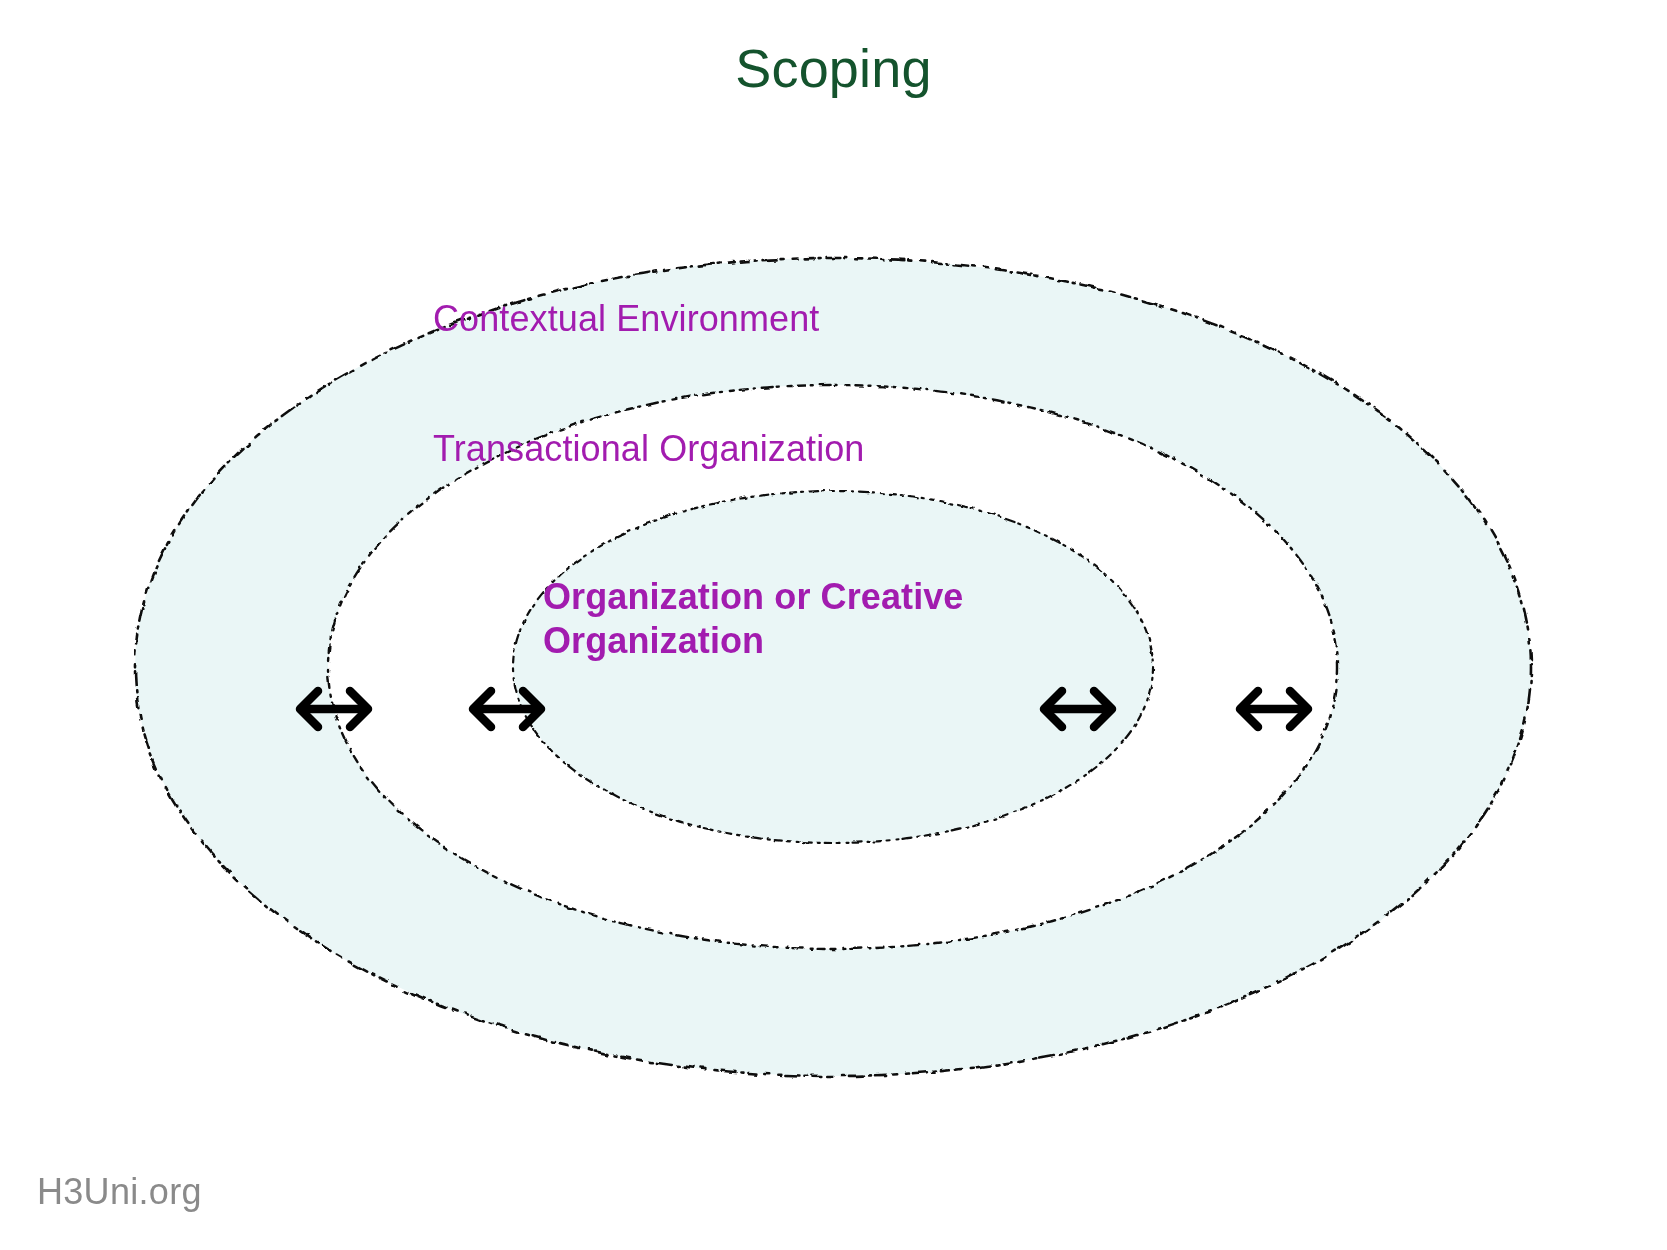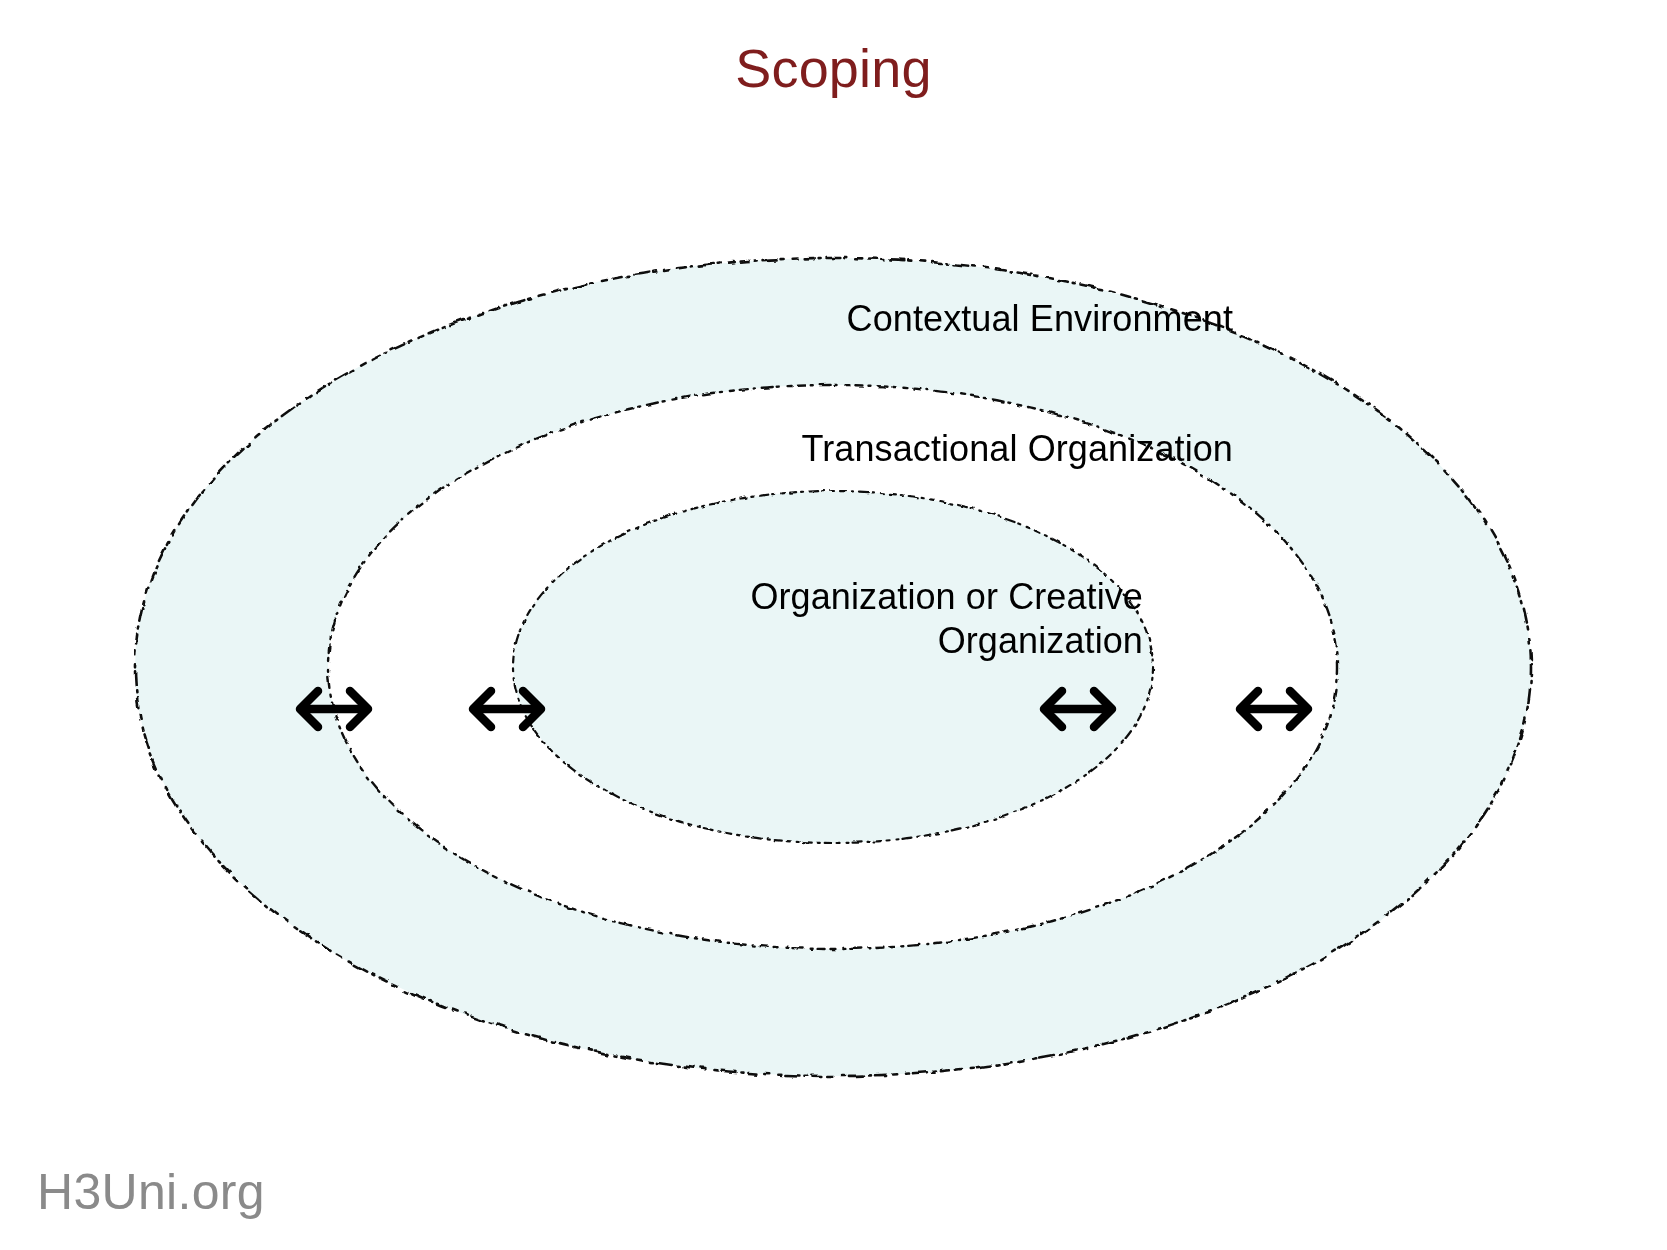--- a/index.html
+++ b/index.html
@@ -21,21 +21,21 @@
     position: absolute;
     top: 0;
     left: 0;
     width: 1667px;
     text-align: center;
     user-select: none;
   }
   #eyebrow-title {
     font-size: 54px;
     line-height: 64px;
-    color: #7f1d1d;
+    color: #14532d;
     font-weight: 400;
     letter-spacing: 0.2px;
     margin-top: 36px;
     font-family: "Liberation Sans", "DejaVu Sans", sans-serif;
   }
   #main-title {
     font-size: 62px;
     line-height: 72px;
     color: #565656;
     font-weight: 400;
@@ -57,22 +57,22 @@
     left: 0;
     top: 0;
     width: 1667px;
     height: 1250px;
     display: block;
   }
 
   
   .ellipse-label {
     position: absolute;
-    text-align: right;
-    color: #000000;
+    text-align: left;
+    color: #a21caf;
     font-size: 36px;
     line-height: 44px;
     font-weight: 400;
     letter-spacing: 0.1px;
     user-select: none;
     font-family: "Liberation Sans", "DejaVu Sans", sans-serif;
   }
   #label-contextual {
     left: 433px;
     top: 297px;
@@ -83,41 +83,42 @@
     top: 427px;
     width: 800px;
   }
   #label-inner {
     left: 543px;
     top: 575px;
     width: 600px;
   }
   #label-inner .line {
     display: block;
+    font-weight: bold;
   }
 
   
   .arrow-marker {
     position: absolute;
     top: 683px;
     width: 86px;
     height: 52px;
   }
   .arrow-marker svg { display: block; }
   #arrow-outer-left  { left: 291px; }
   #arrow-mid-left    { left: 464px; }
   #arrow-mid-right   { left: 1035px; }
   #arrow-outer-right { left: 1231px; }
 
   
   #footer-brand {
     position: absolute;
     left: 37px;
     top: 1168px;
-    font-size: 50px;
+    font-size: 36px;
     line-height: 48px;
     color: #8a8a8a;
     font-weight: 400;
     letter-spacing: 0.3px;
     user-select: none;
     font-family: "Liberation Sans", "DejaVu Sans", sans-serif;
   }
 </style>
 </head>
 <body>

